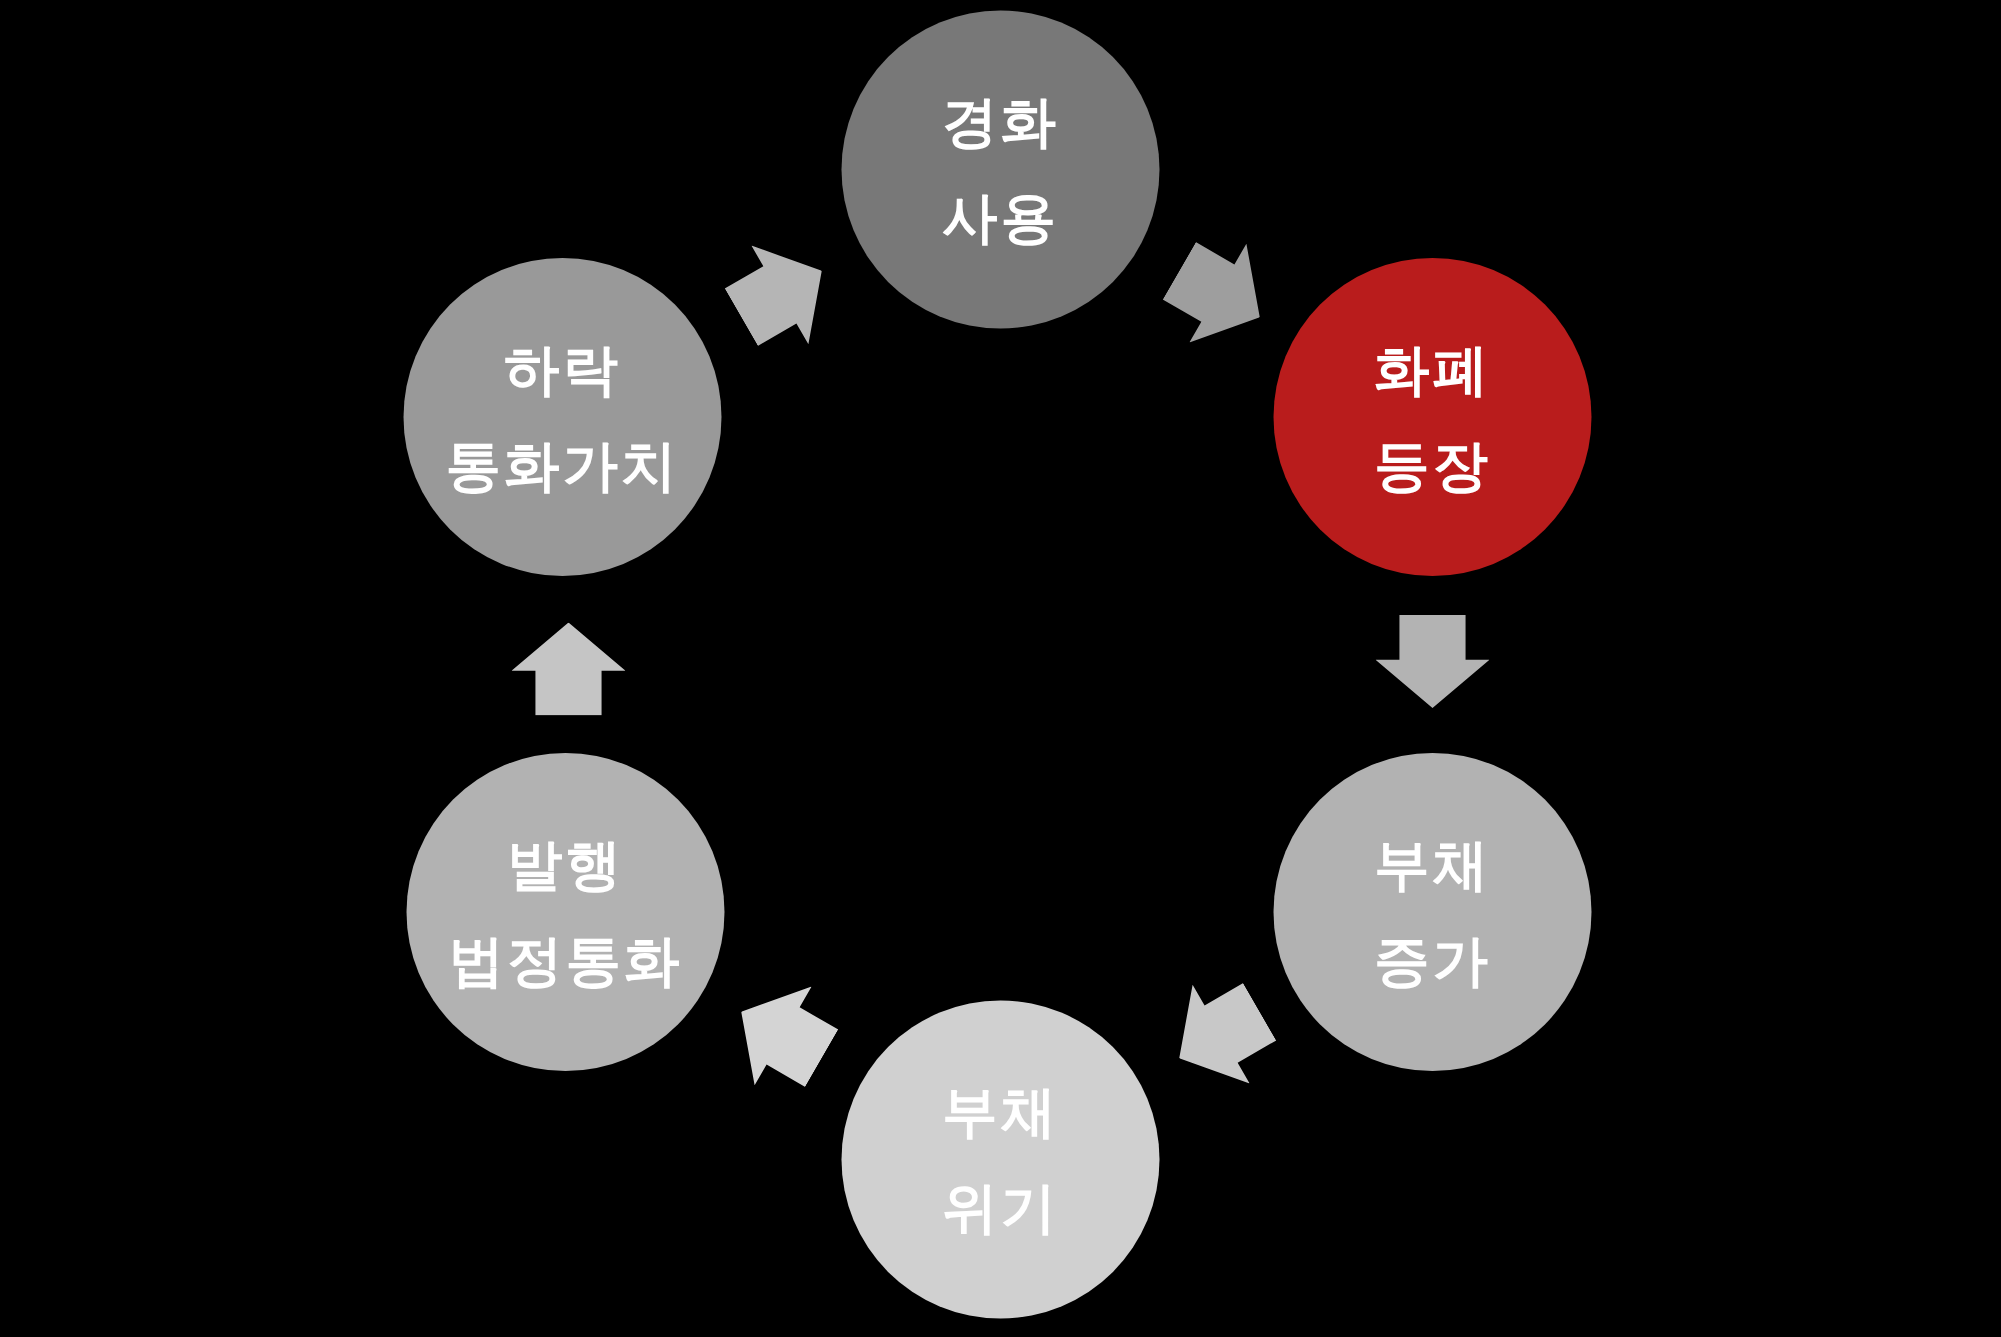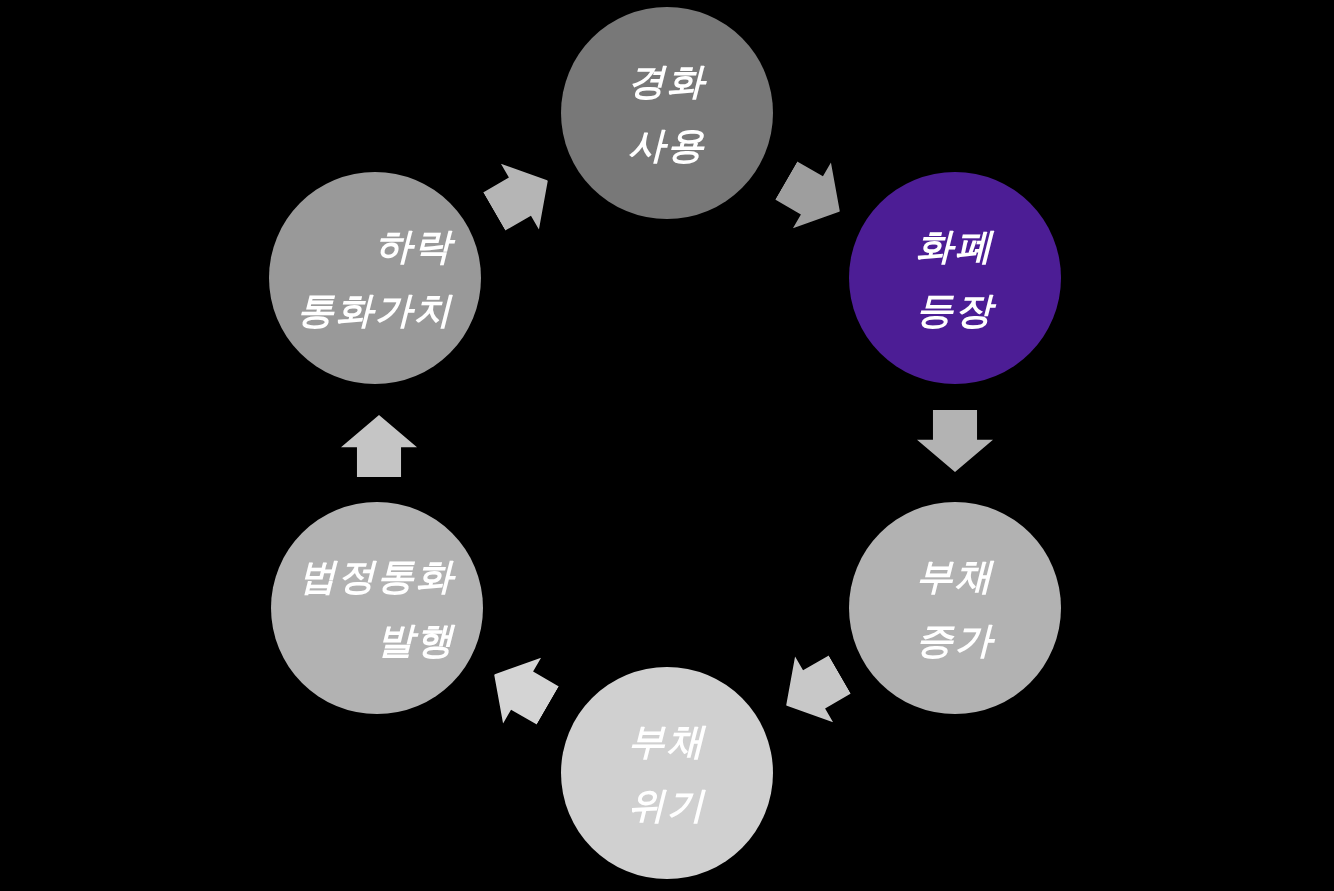--- a/index.html
+++ b/index.html
@@ -16,22 +16,21 @@
     font-family: "Liberation Sans", "DejaVu Sans", sans-serif;
   }
   .node {
     position: absolute;
     width: 212px;
     height: 212px;
     border-radius: 50%;
     display: flex;
     align-items: center;
     justify-content: center;
-    text-align: right;
-    font-style: italic;
+    text-align: center;
   }
   .node-label {
     display: flex;
     flex-direction: column;
     gap: 27px;
     color: #ffffff;
     font-weight: 700;
     font-size: 37px;
     letter-spacing: 2px;
     line-height: 1;
@@ -64,21 +63,21 @@
 
 <div id="canvas">
 
   <div class="node node-0" style="background-color: rgb(120, 120, 120);">
     <div class="node-label">
       <span>경화</span>
       <span>사용</span>
     </div>
   </div>
 
-  <div class="node node-1" style="background-color: #4c1d95;">
+  <div class="node node-1" style="background-color: #b91c1c;">
     <div class="node-label">
       <span>화폐</span>
       <span>등장</span>
     </div>
   </div>
 
   <div class="node node-2" style="background-color: rgb(178, 178, 178);">
     <div class="node-label">
       <span>부채</span>
       <span>증가</span>
@@ -87,22 +86,22 @@
 
   <div class="node node-3" style="background-color: rgb(208, 208, 208);">
     <div class="node-label">
       <span>부채</span>
       <span>위기</span>
     </div>
   </div>
 
   <div class="node node-4" style="background-color: rgb(178, 178, 178);">
     <div class="node-label">
+      <span>발행</span>
       <span>법정통화</span>
-      <span>발행</span>
     </div>
   </div>
 
   <div class="node node-5" style="background-color: rgb(153, 153, 153);">
     <div class="node-label">
       <span>하락</span>
       <span>통화가치</span>
     </div>
   </div>
 

